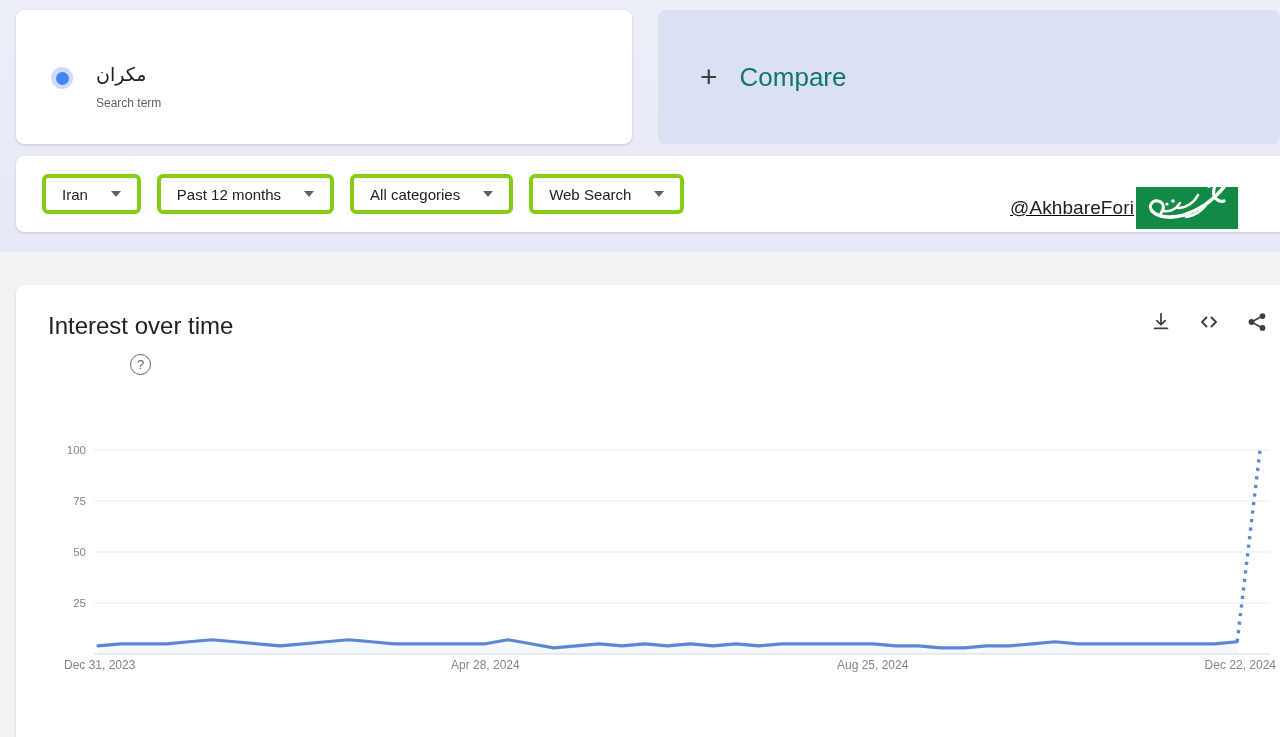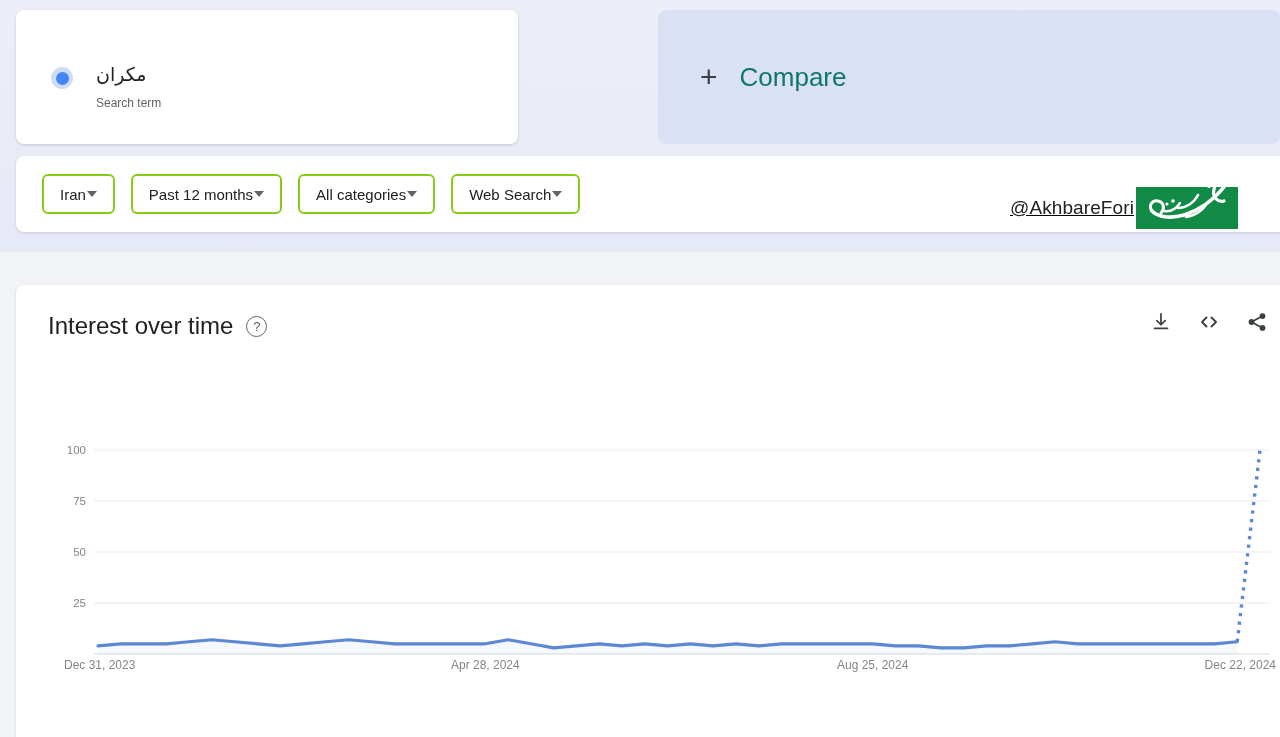--- a/index.html
+++ b/index.html
@@ -34,21 +34,21 @@
   
   #term-row {
     position: absolute;
     left: 16px; top: 10px;
     width: 1264px;
     height: 134px;
   }
   #term-card {
     position: absolute;
     left: 0; top: 0;
-    width: 502px;
+    width: 616px;
     height: 134px;
     background: #ffffff;
     border-radius: 8px;
     box-shadow: 0 1px 2px rgba(60,64,67,0.12), 0 1px 3px 1px rgba(60,64,67,0.06);
   }
   #term-dot-wrap {
     position: absolute;
     left: 26px; top: 48px;
     width: 40px; height: 40px;
     border-radius: 50%;
@@ -126,26 +126,26 @@
     box-shadow: 0 1px 2px rgba(60,64,67,0.10), 0 1px 3px 1px rgba(60,64,67,0.05);
   }
   #filters {
     position: absolute;
     left: 26px; top: 18px;
     display: flex;
     gap: 16px;
   }
   .chip {
     height: 40px;
-    border: 2px solid #84cc16;
+    border: 4px solid #84cc16;
     border-radius: 6px;
     display: flex;
     align-items: center;
     padding: 0 16px;
-    gap: 1px;
+    gap: 23px;
     background: #fff;
     cursor: pointer;
     box-sizing: border-box;
   }
   .chip-label {
     font-size: 15px;
     color: #202124;
     white-space: nowrap;
   }
   .chip-caret {
@@ -194,20 +194,21 @@
     background: #ffffff;
     border-radius: 8px 8px 0 0;
     box-shadow: 0 1px 2px rgba(60,64,67,0.10), 0 1px 3px 1px rgba(60,64,67,0.05);
   }
   #chart-header {
     position: absolute;
     left: 32px; top: 26px;
     display: flex;
     align-items: center;
     gap: 13px;
+    flex-direction: column;
   }
   #chart-title {
     font-size: 24px;
     color: #202124;
     line-height: 30px;
   }
   #help-icon {
     width: 21px; height: 21px;
     border-radius: 50%;
     border: 1.6px solid #5f6368;

